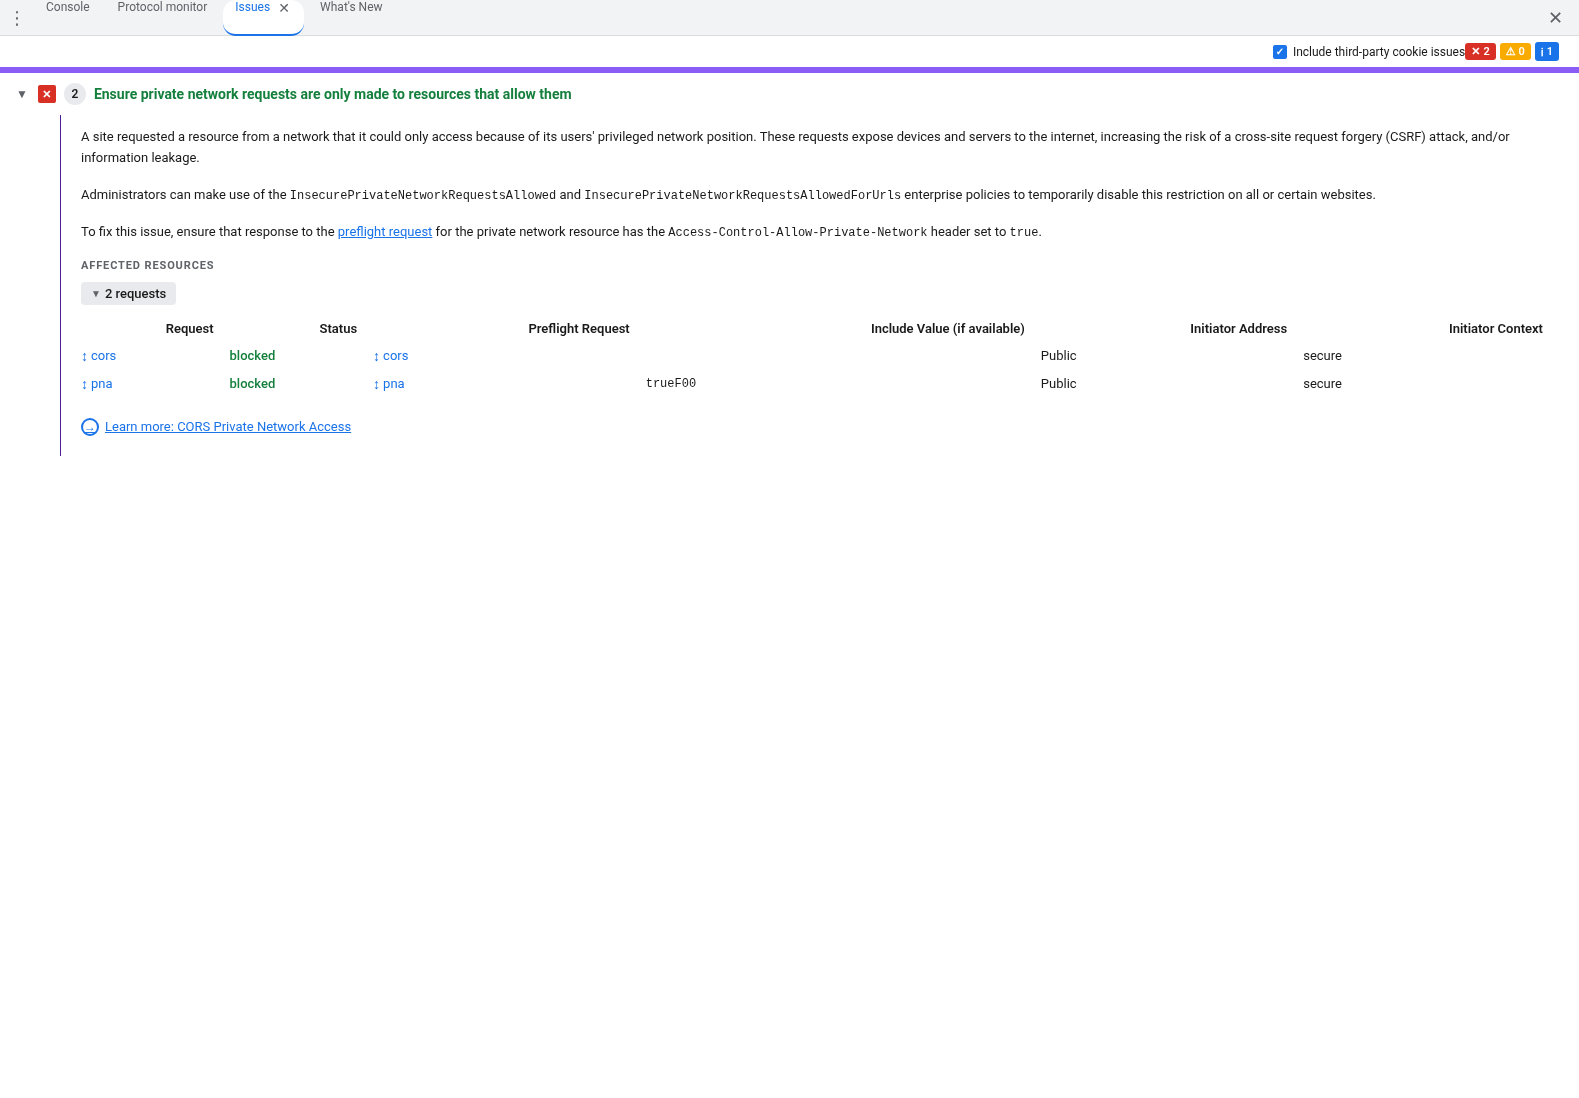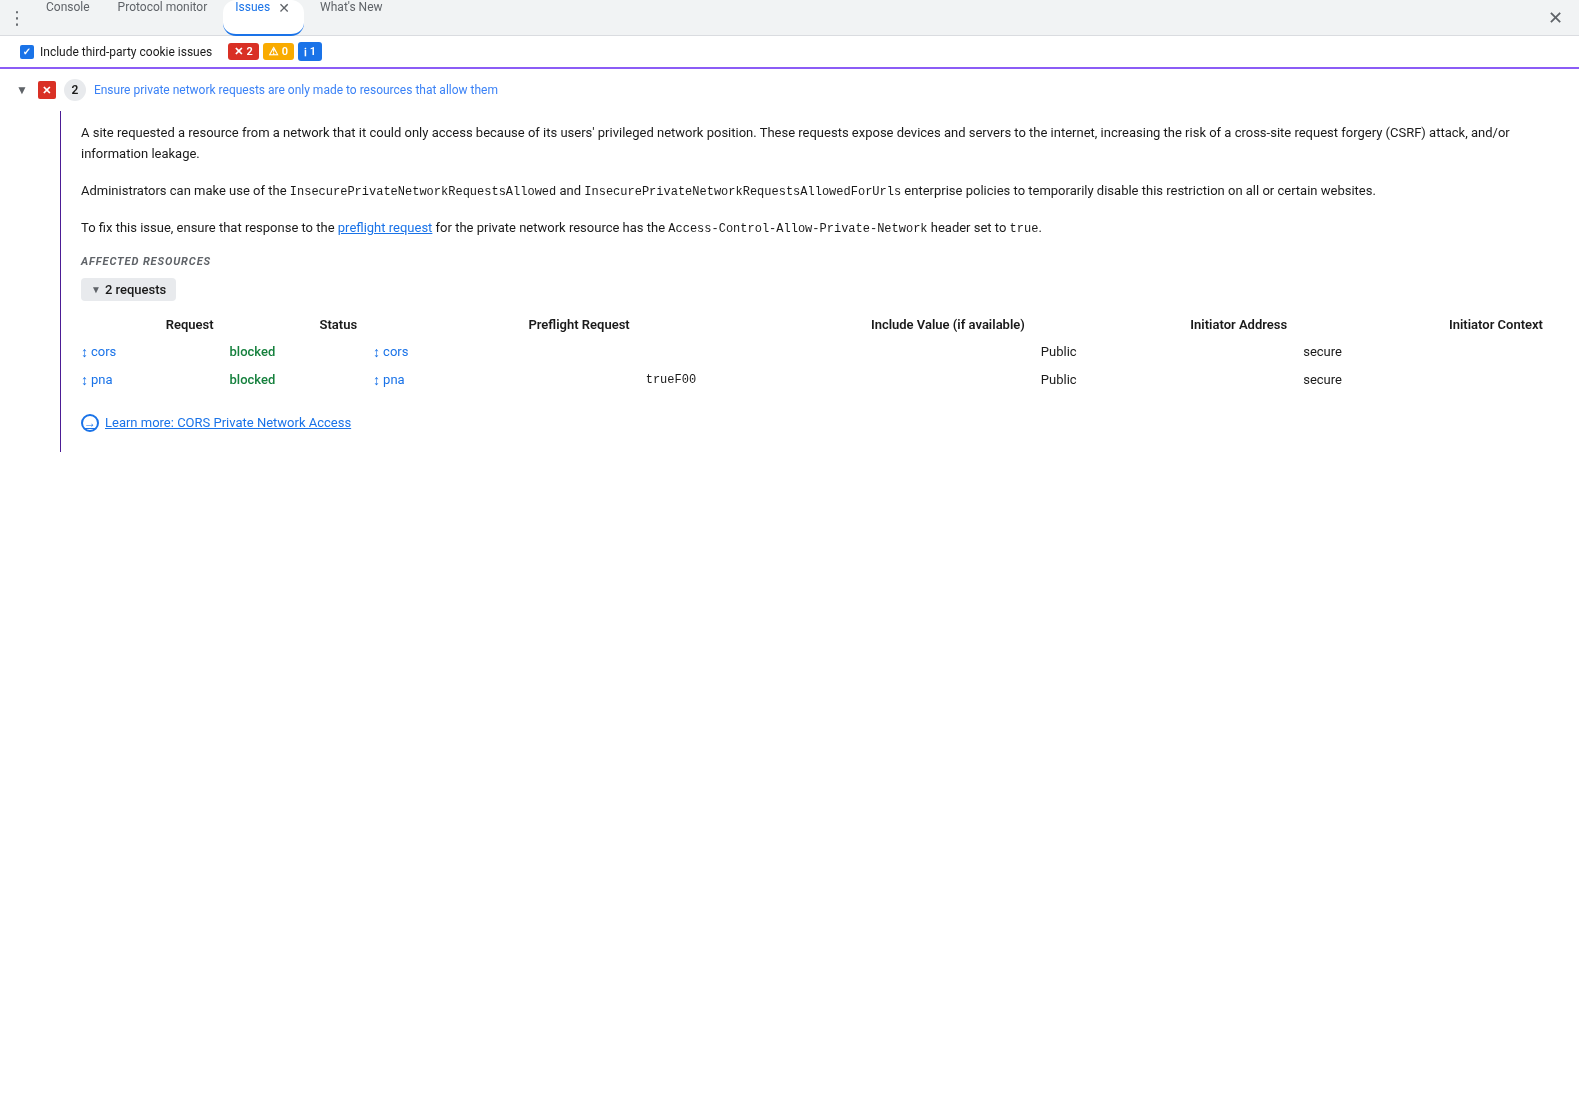--- a/index.html
+++ b/index.html
@@ -62,24 +62,24 @@
       font-size: 18px;
       color: #5f6368;
       cursor: pointer;
       padding: 0 8px;
     }
 
     
     .toolbar {
       display: flex;
       align-items: center;
+      justify-content: flex-end;
       padding: 6px 20px;
-      border-bottom: 2px solid #8b5cf6;
+      border-bottom: 6px solid #8b5cf6;
       background: #fff;
-      gap: 16px;
     }
     .toolbar-checkbox-group {
       display: flex;
       align-items: center;
       gap: 6px;
       font-size: 12px;
       color: #1a1a1a;
     }
     .checkbox-blue {
       width: 14px;
@@ -155,23 +155,23 @@
       border-radius: 50%;
       display: flex;
       align-items: center;
       justify-content: center;
       font-size: 12px;
       font-weight: 600;
       color: #1a1a1a;
       flex-shrink: 0;
     }
     .issue-title {
-      font-size: 12px;
-      font-weight: 400;
-      color: #3b82f6;
+      font-size: 14px;
+      font-weight: 700;
+      color: #15803d;
     }
 
     
     .issue-body {
       margin-left: 60px;
       padding: 12px 20px 20px 20px;
       border-left: 1px solid #4c1d95;
     }
     .issue-body p {
       font-size: 13px;
@@ -192,21 +192,20 @@
       background: transparent;
     }
 
     .section-label {
       font-size: 11px;
       font-weight: 700;
       color: #5f6368;
       letter-spacing: 0.08em;
       margin-bottom: 10px;
       text-transform: uppercase;
-      font-style: italic;
     }
 
     
     .affected-section {
       margin-top: 16px;
     }
 
     .requests-toggle {
       display: flex;
       align-items: center;

